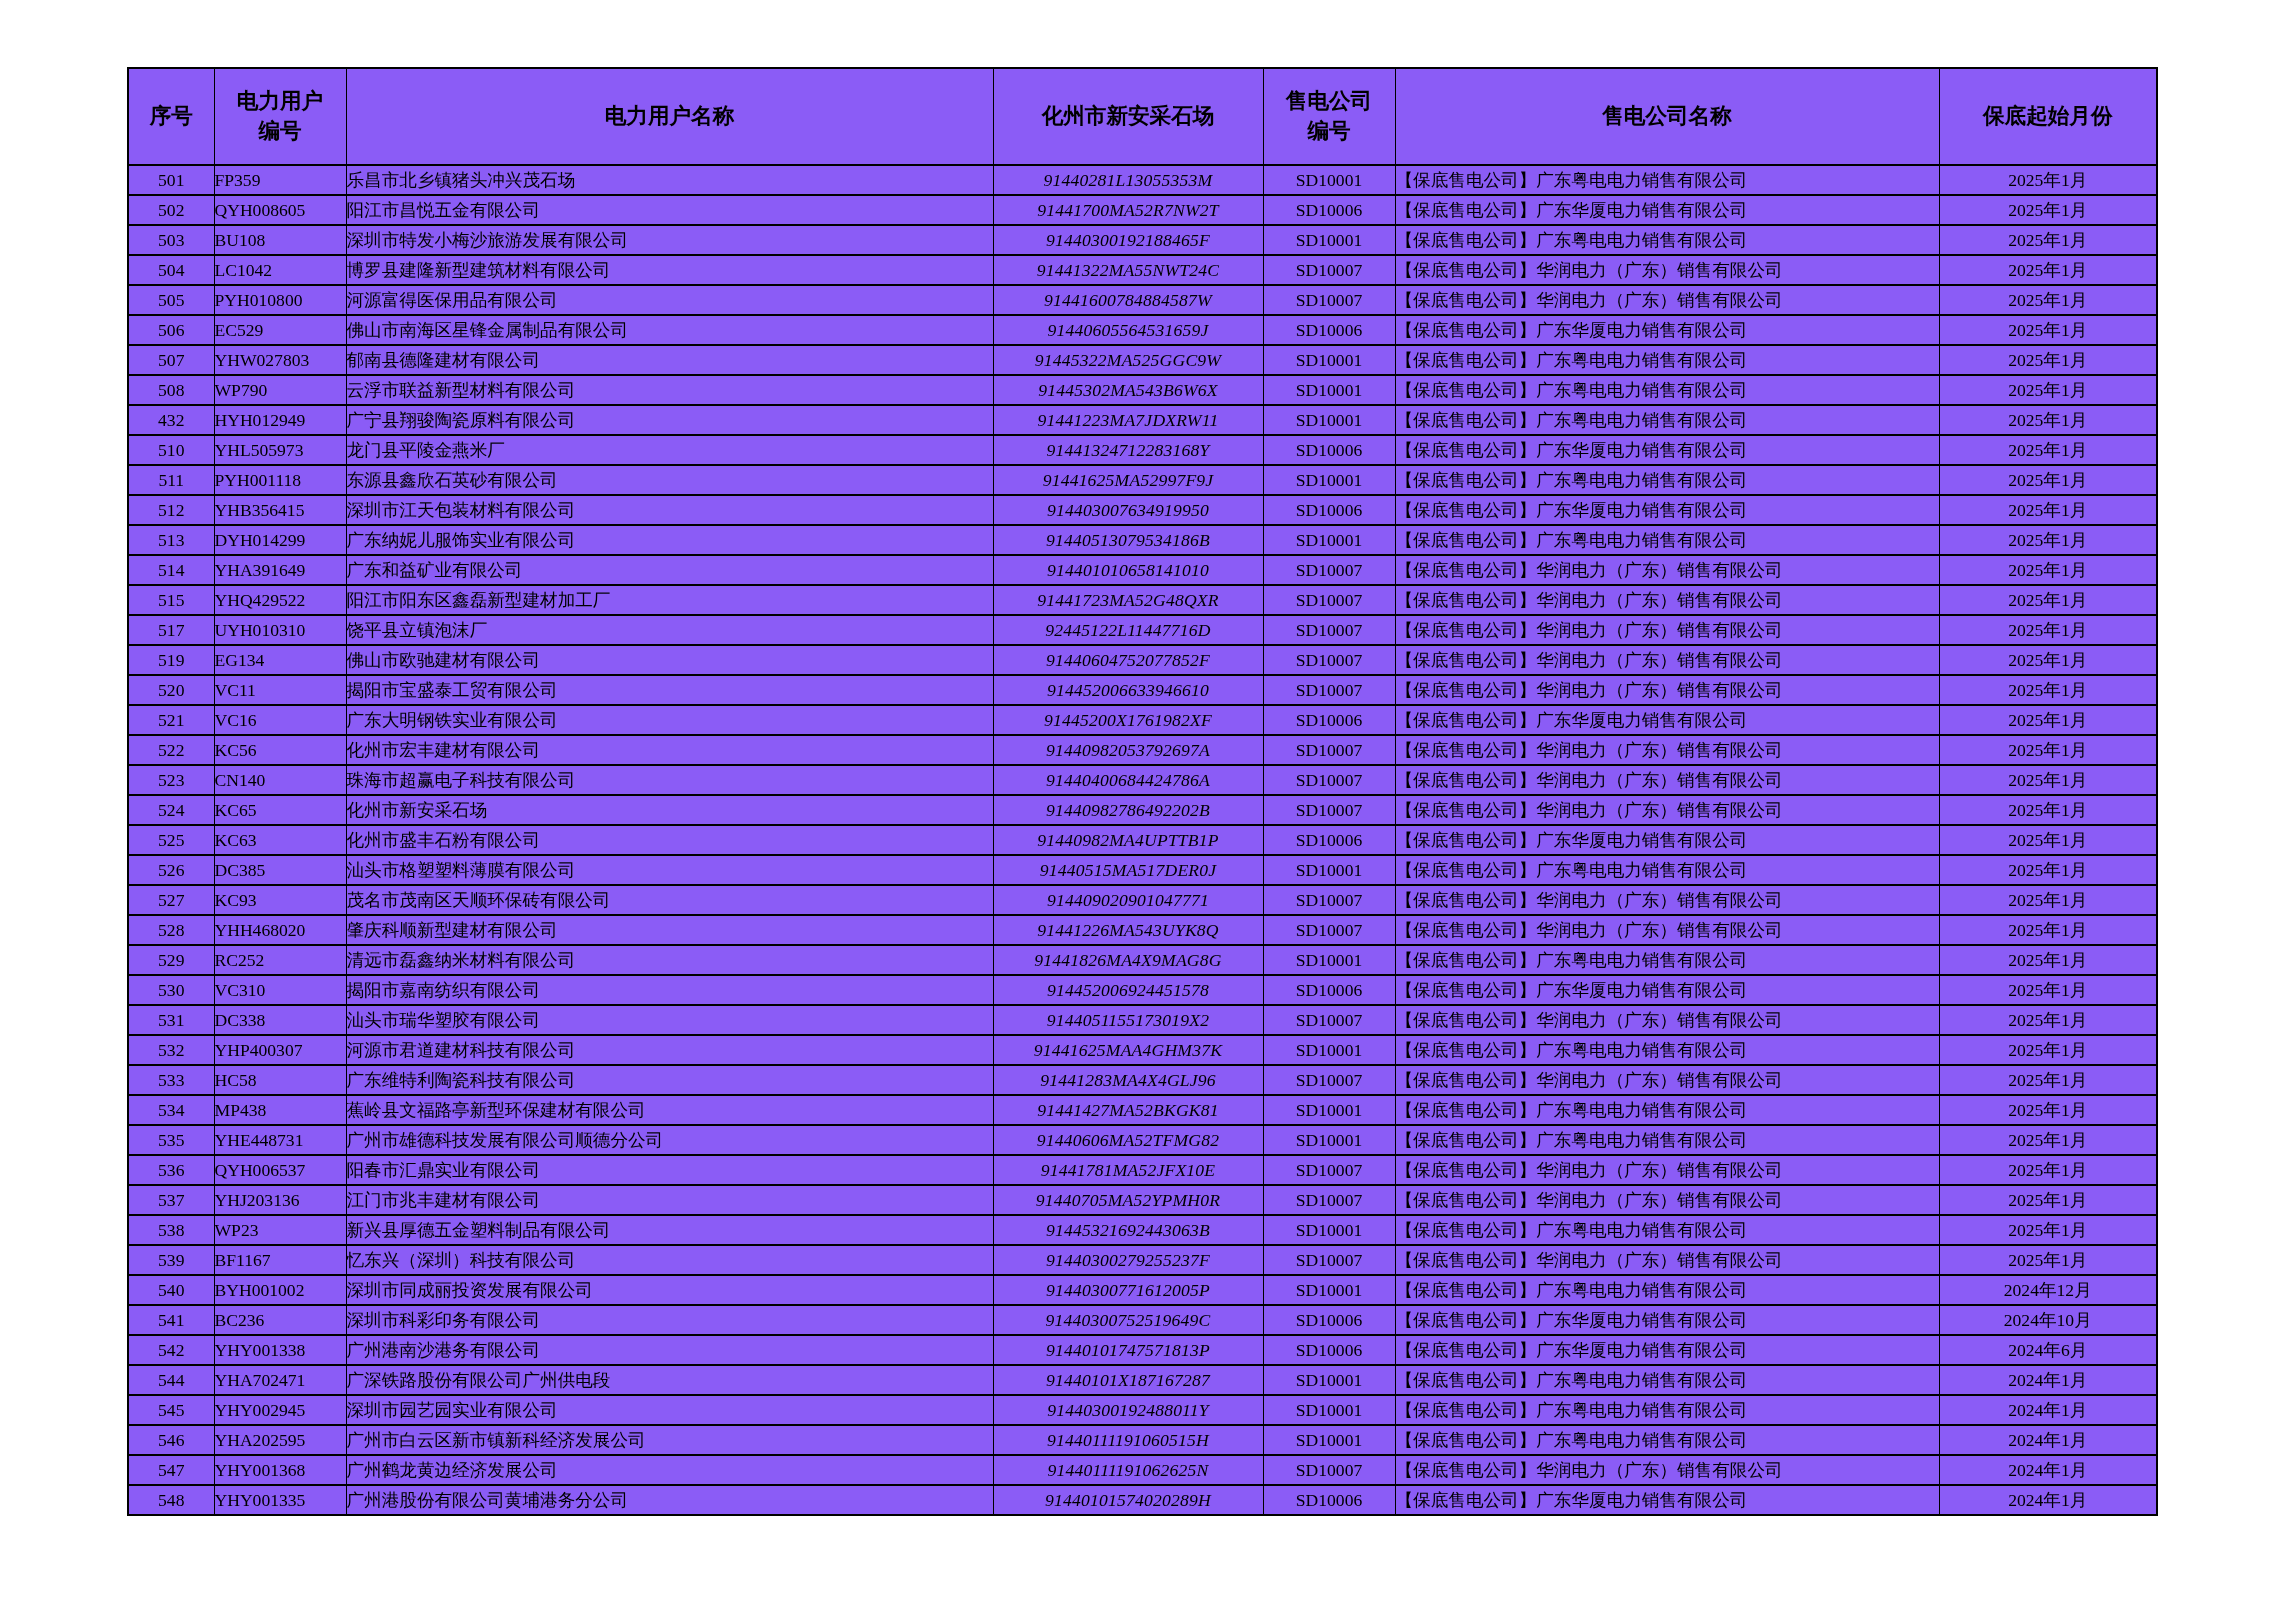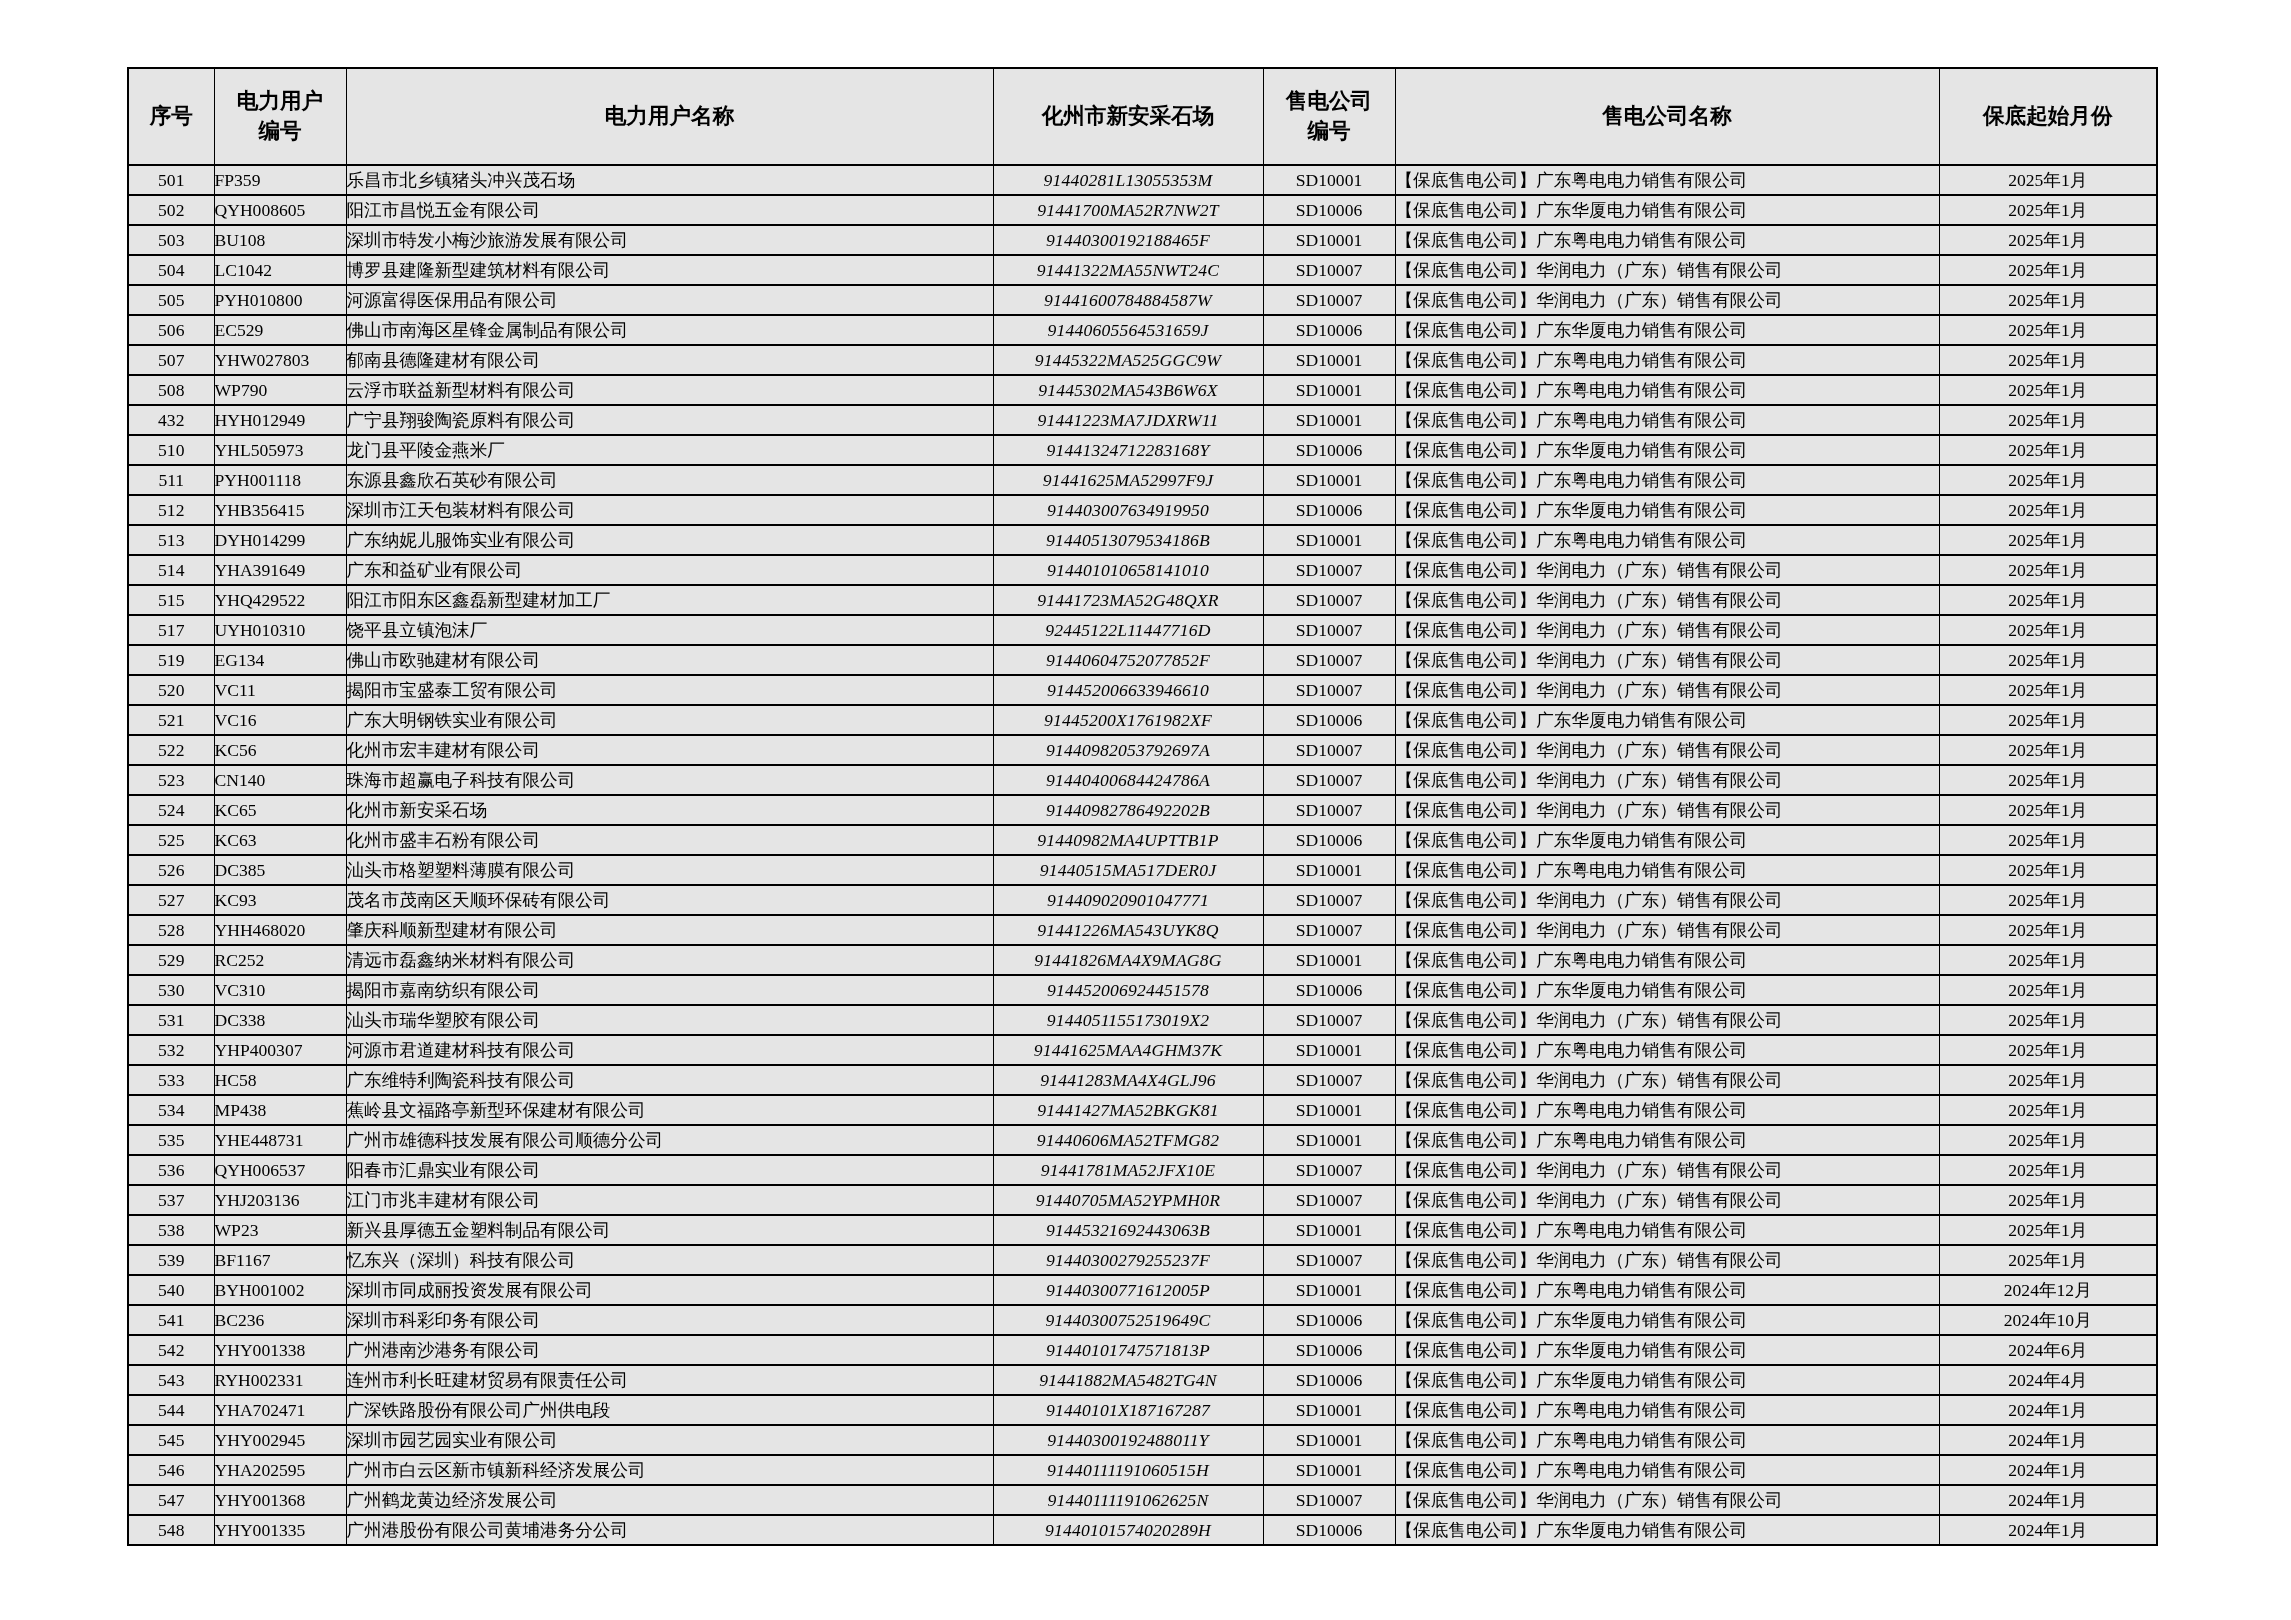--- a/index.html
+++ b/index.html
@@ -14,21 +14,21 @@
     font-family: "Liberation Serif", "DejaVu Serif", serif;
     color: #000;
   }
   table.power-table {
     position: absolute;
     left: 127px;
     top: 67px;
     width: 2029px;
     border-collapse: collapse;
     table-layout: fixed;
-    background: #e5e5e5;
+    background: #8b5cf6;
     border: 2.9px solid #000;
   }
   table.power-table th,
   table.power-table td {
     border: 1px solid #000;
     border-top-width: 2px;
     border-bottom-width: 2px;
     overflow: hidden;
     white-space: nowrap;
     vertical-align: middle;
@@ -434,29 +434,20 @@
       <tr>
         <td class="c0">542</td>
         <td class="c1">YHY001338</td>
         <td class="c2">广州港南沙港务有限公司</td>
         <td class="c3">91440101747571813P</td>
         <td class="c4">SD10006</td>
         <td class="c5">【保底售电公司】广东华厦电力销售有限公司</td>
         <td class="c6">2024年6月</td>
       </tr>
       <tr>
-        <td class="c0">543</td>
-        <td class="c1">RYH002331</td>
-        <td class="c2">连州市利长旺建材贸易有限责任公司</td>
-        <td class="c3">91441882MA5482TG4N</td>
-        <td class="c4">SD10006</td>
-        <td class="c5">【保底售电公司】广东华厦电力销售有限公司</td>
-        <td class="c6">2024年4月</td>
-      </tr>
-      <tr>
         <td class="c0">544</td>
         <td class="c1">YHA702471</td>
         <td class="c2">广深铁路股份有限公司广州供电段</td>
         <td class="c3">91440101X187167287</td>
         <td class="c4">SD10001</td>
         <td class="c5">【保底售电公司】广东粤电电力销售有限公司</td>
         <td class="c6">2024年1月</td>
       </tr>
       <tr>
         <td class="c0">545</td>

